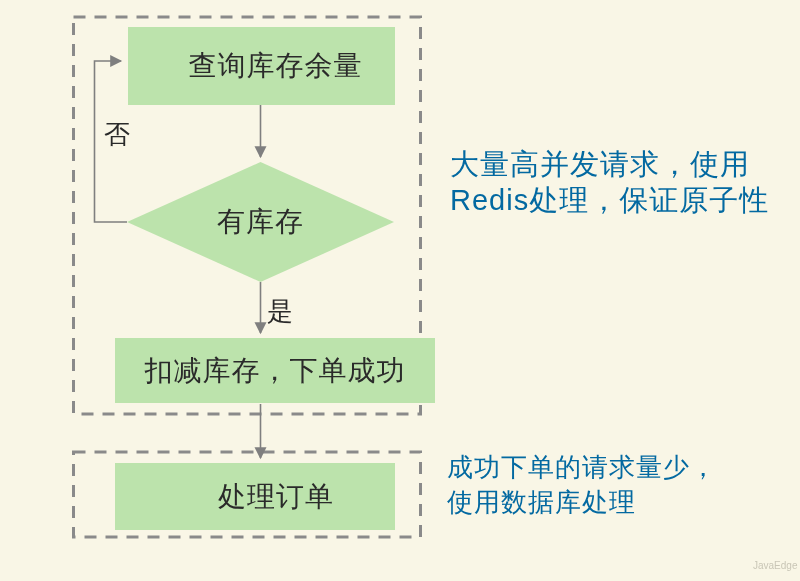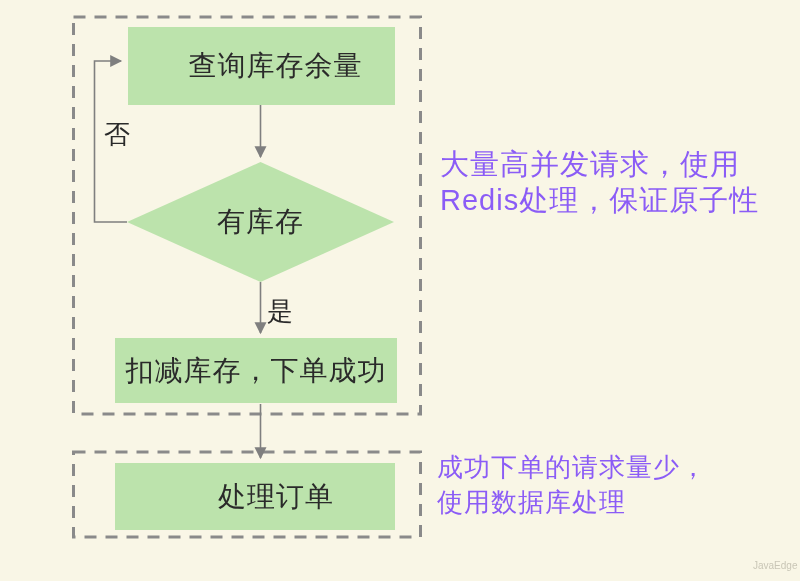--- a/index.html
+++ b/index.html
@@ -43,33 +43,34 @@
     display: flex;
     align-items: center;
     justify-content: center;
     font-size: 28px;
     letter-spacing: 1px;
     text-align: center;
   }
   .node-query   { left: 128px; top: 27px;  width: 267px; height: 78px; padding-left: 28px; }
   .node-decide  { left: 127px; top: 162px; width: 267px; height: 120px;
                   clip-path: polygon(50% 0, 100% 50%, 50% 100%, 0 50%); }
-  .node-deduct  { left: 115px; top: 338px; width: 282px; height: 65px; }
+  .node-deduct  { left: 115px; top: 338px; width: 320px; height: 65px; }
   .node-process { left: 115px; top: 463px; width: 280px; height: 67px; padding-left: 42px; }
   .edge-label {
     position: absolute;
     color: var(--node-text);
     font-size: 26px;
   }
   .edge-label-no  { left: 104px; top: 117px; }
   .edge-label-yes { left: 267px; top: 294px; }
   .annotation {
     position: absolute;
-    color: #8b5cf6;
+    color: #0369a1;
     white-space: pre-line;
+    margin-left: 10px;
   }
   .annotation-redis { left: 440px; top: 146px; font-size: 29px; line-height: 36px; letter-spacing: 1px; }
   .annotation-db    { left: 437px; top: 450px; font-size: 26px; line-height: 35px; letter-spacing: 1px; }
   .watermark {
     position: absolute;
     left: 753px; top: 560px;
     font-size: 10px;
     color: var(--watermark);
   }
 </style>

